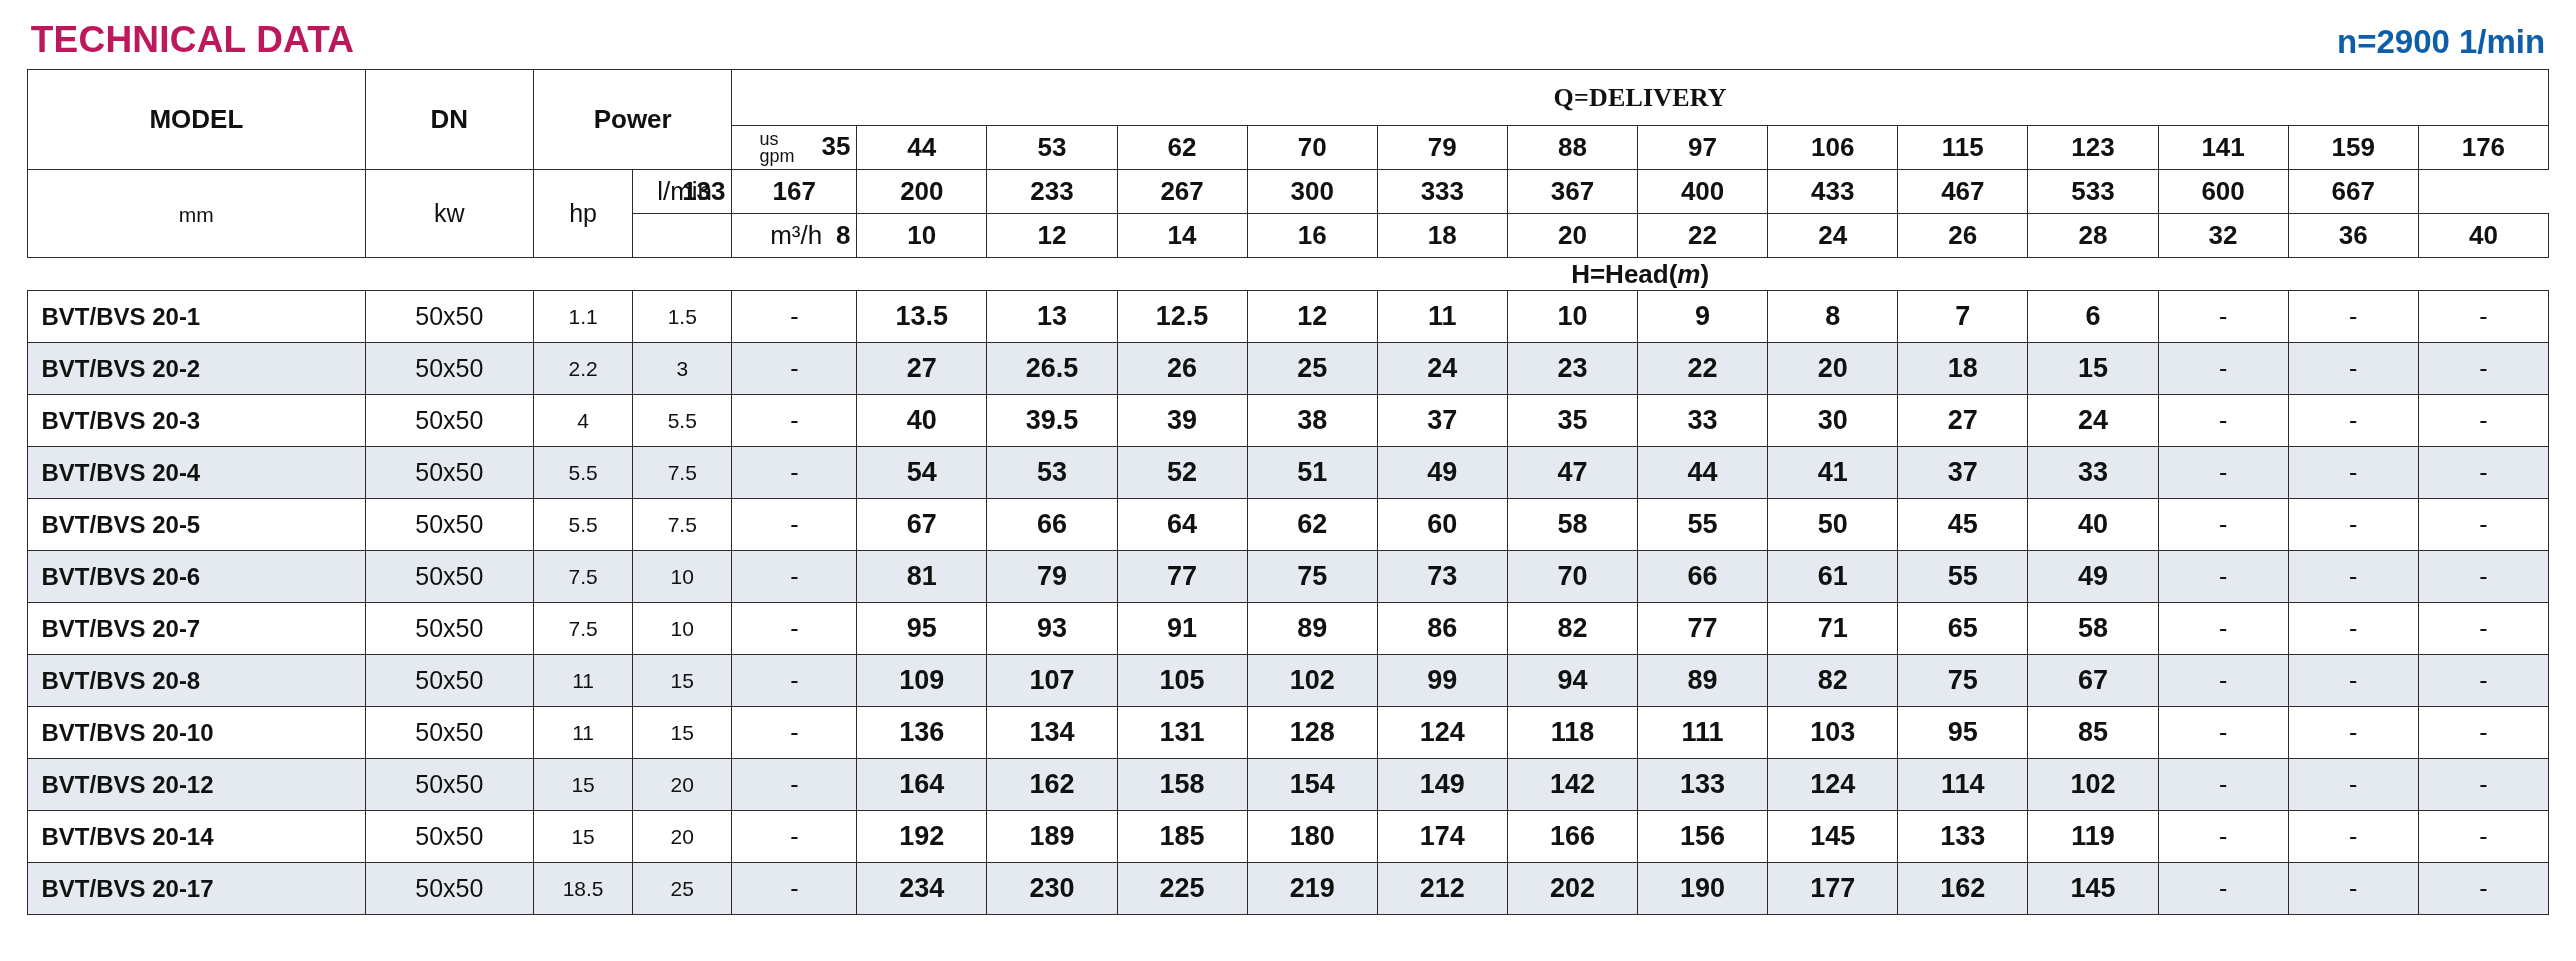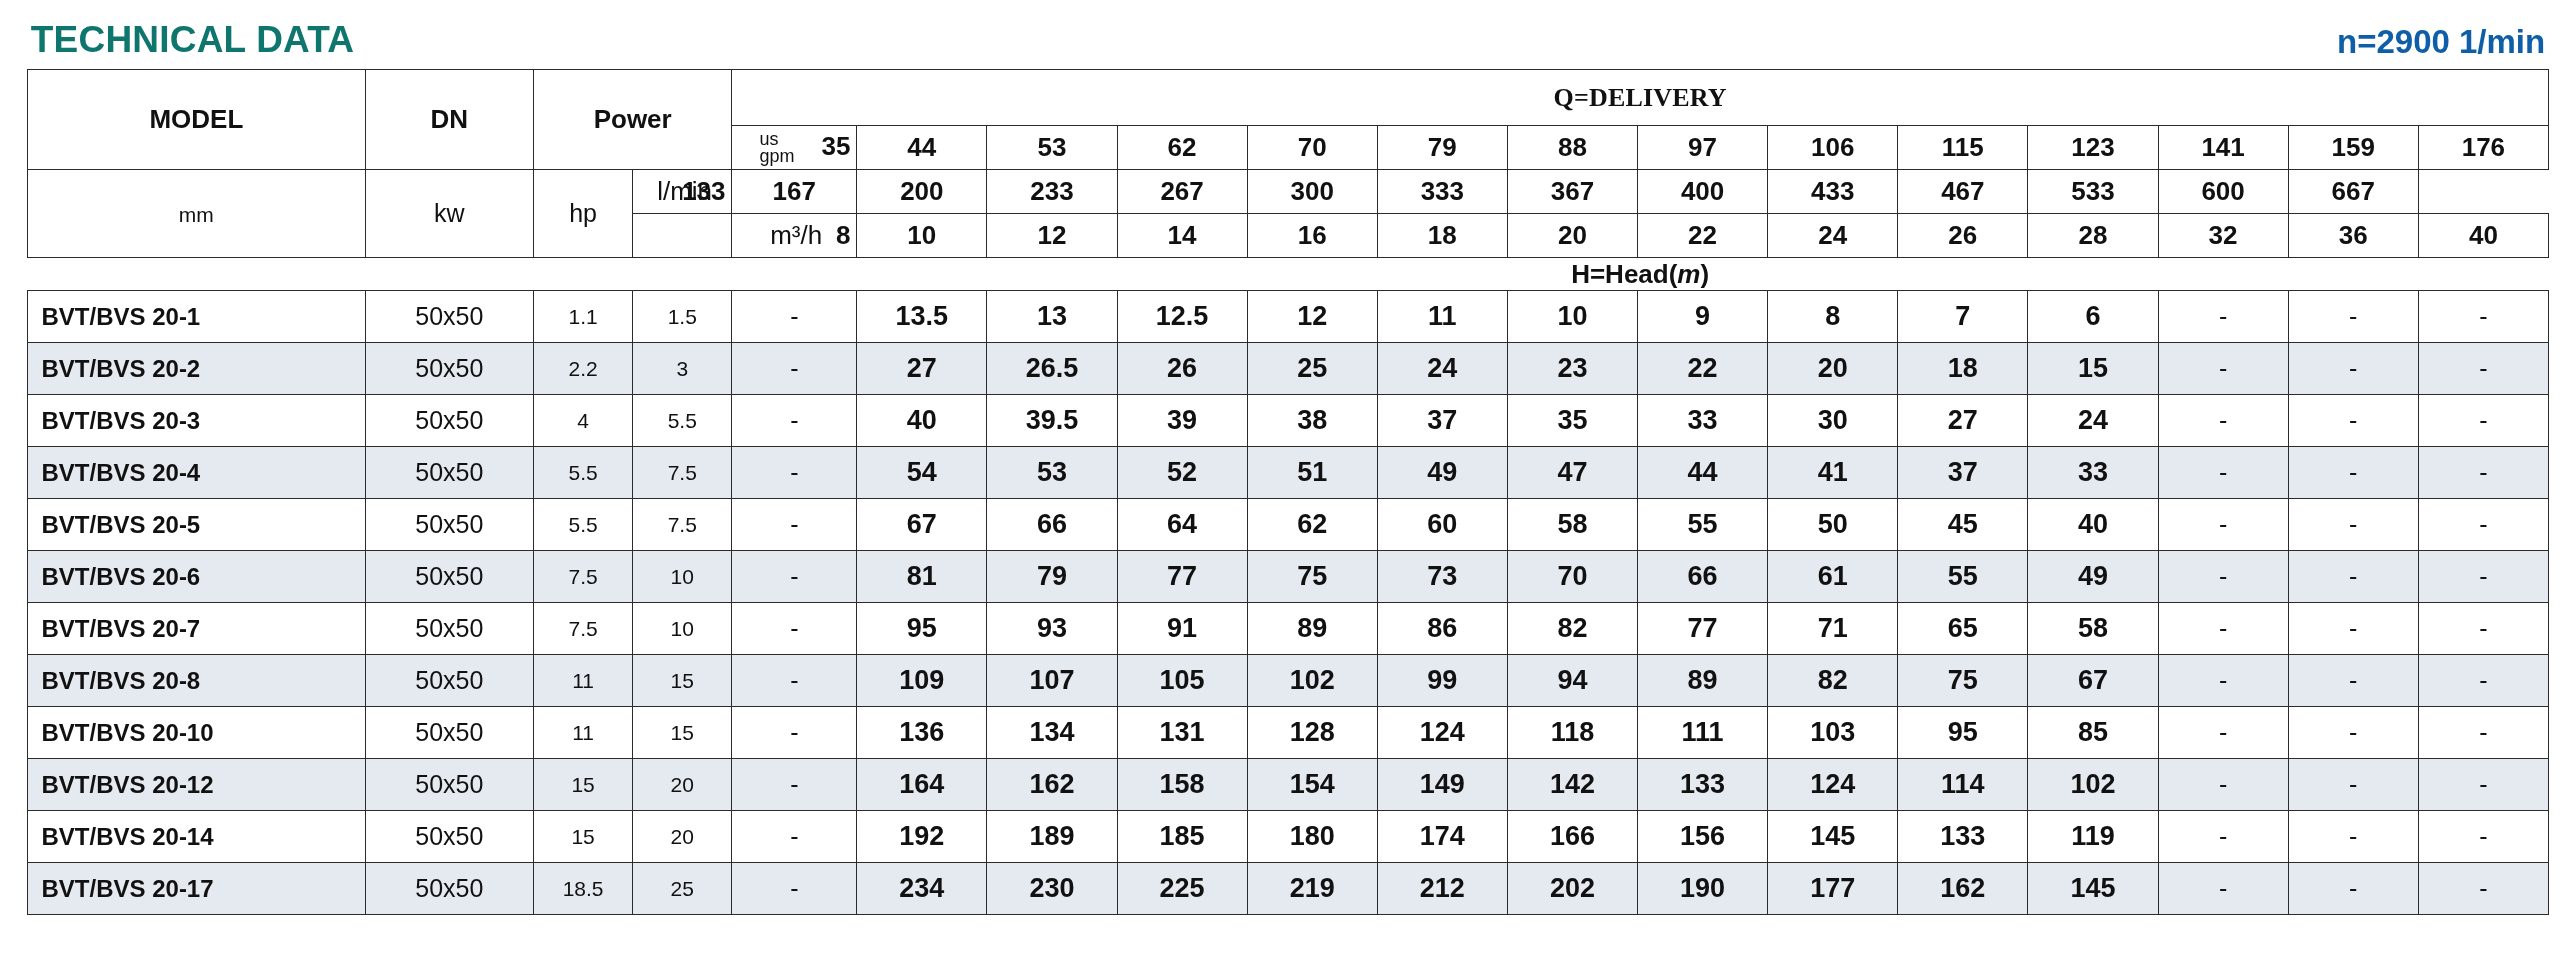--- a/index.html
+++ b/index.html
@@ -24,21 +24,21 @@
   
   .topbar {
     display: flex;
     align-items: flex-end;
     justify-content: space-between;
     height: 69px;
     padding: 0 3.8px 7.7px 3.8px;
     box-sizing: border-box;
   }
   .topbar-title {
-    color: #0f766e;
+    color: #be185d;
     font-size: 37px;
     font-weight: bold;
     letter-spacing: 0.2px;
   }
   .topbar-right {
     display: flex;
     align-items: flex-end;
     gap: 56px;
     color: #0f5fa8;
     font-size: 33px;

